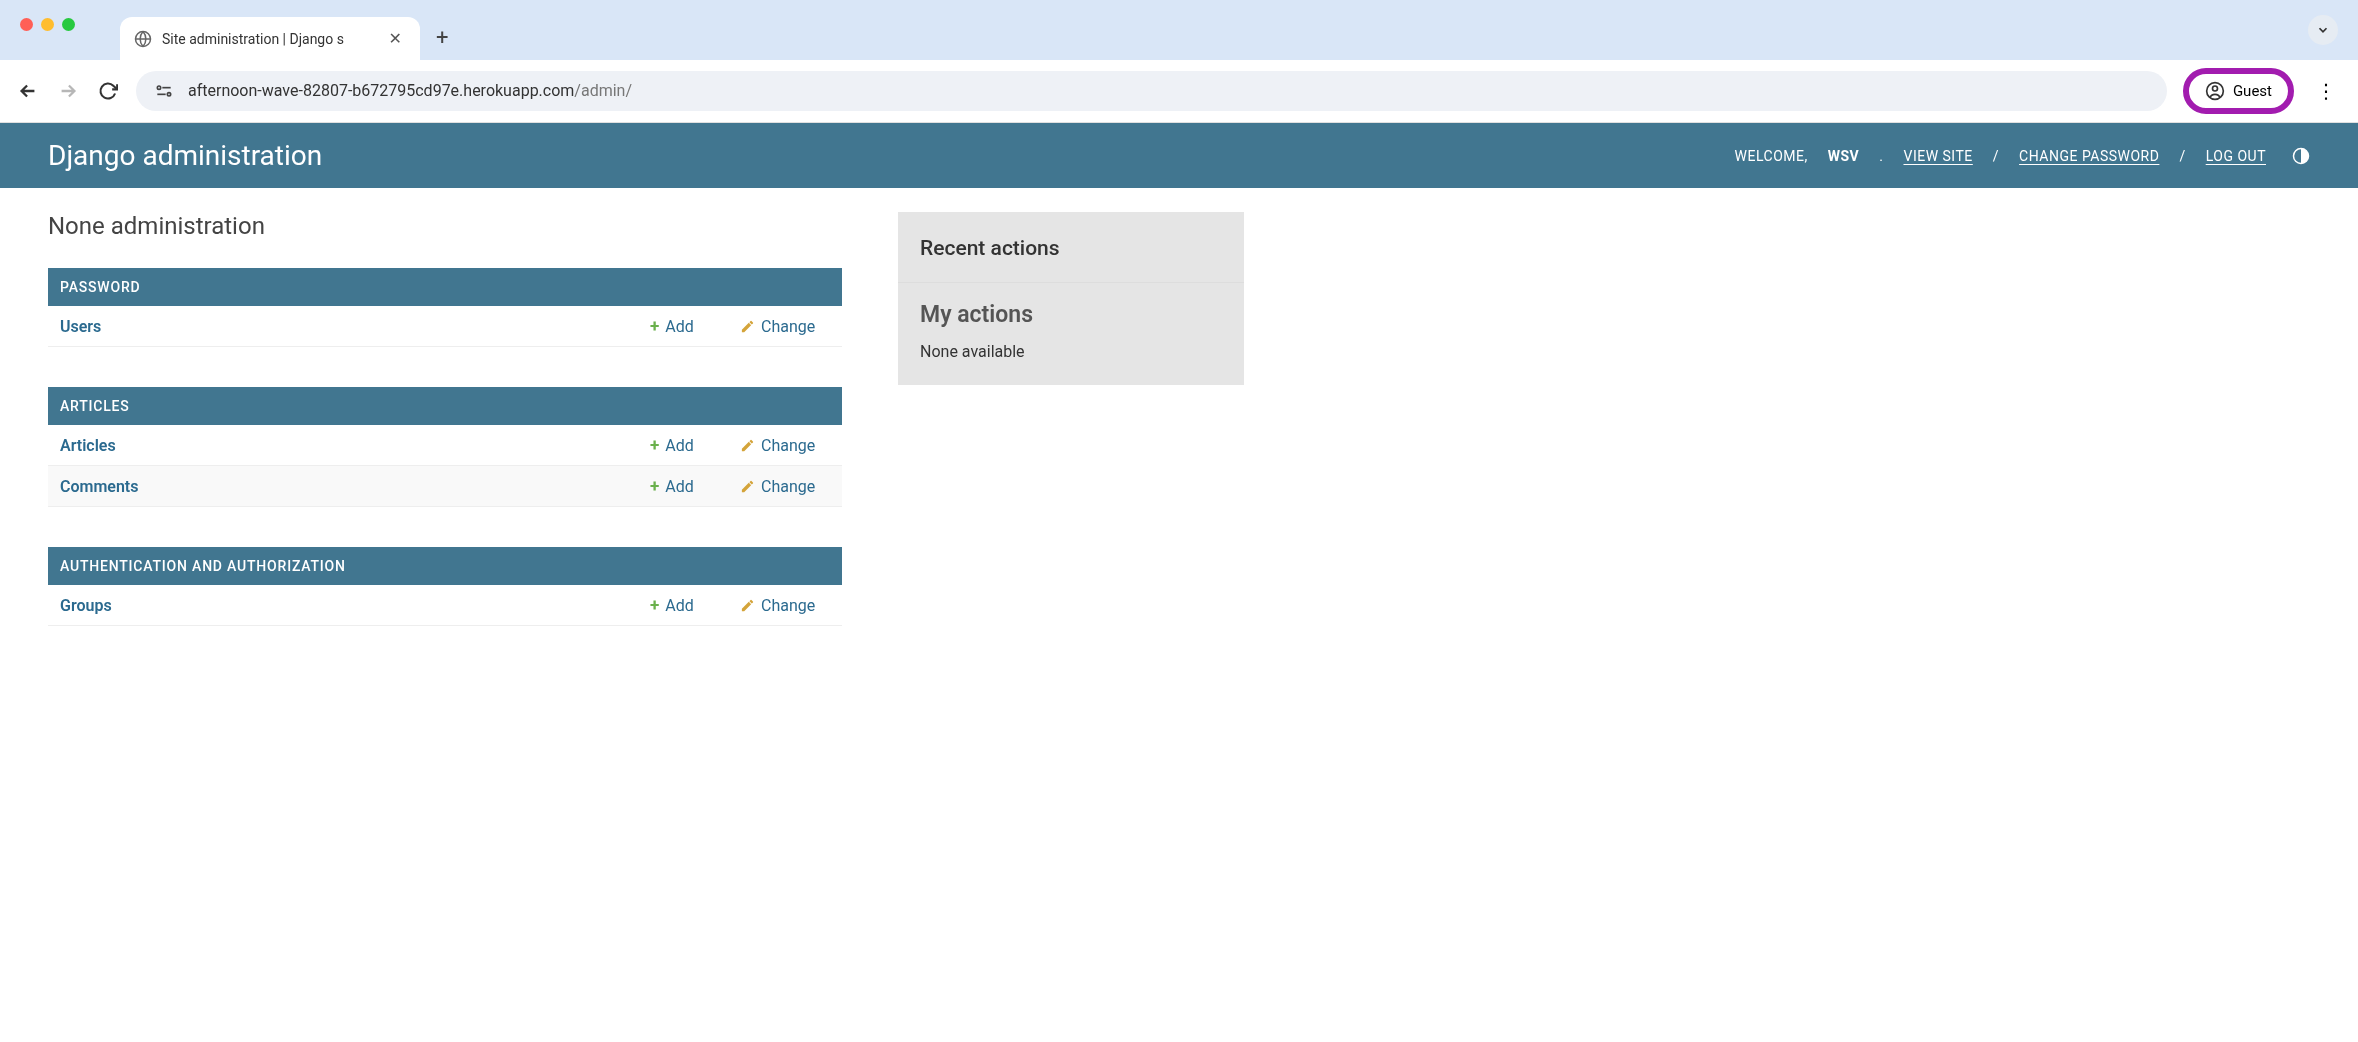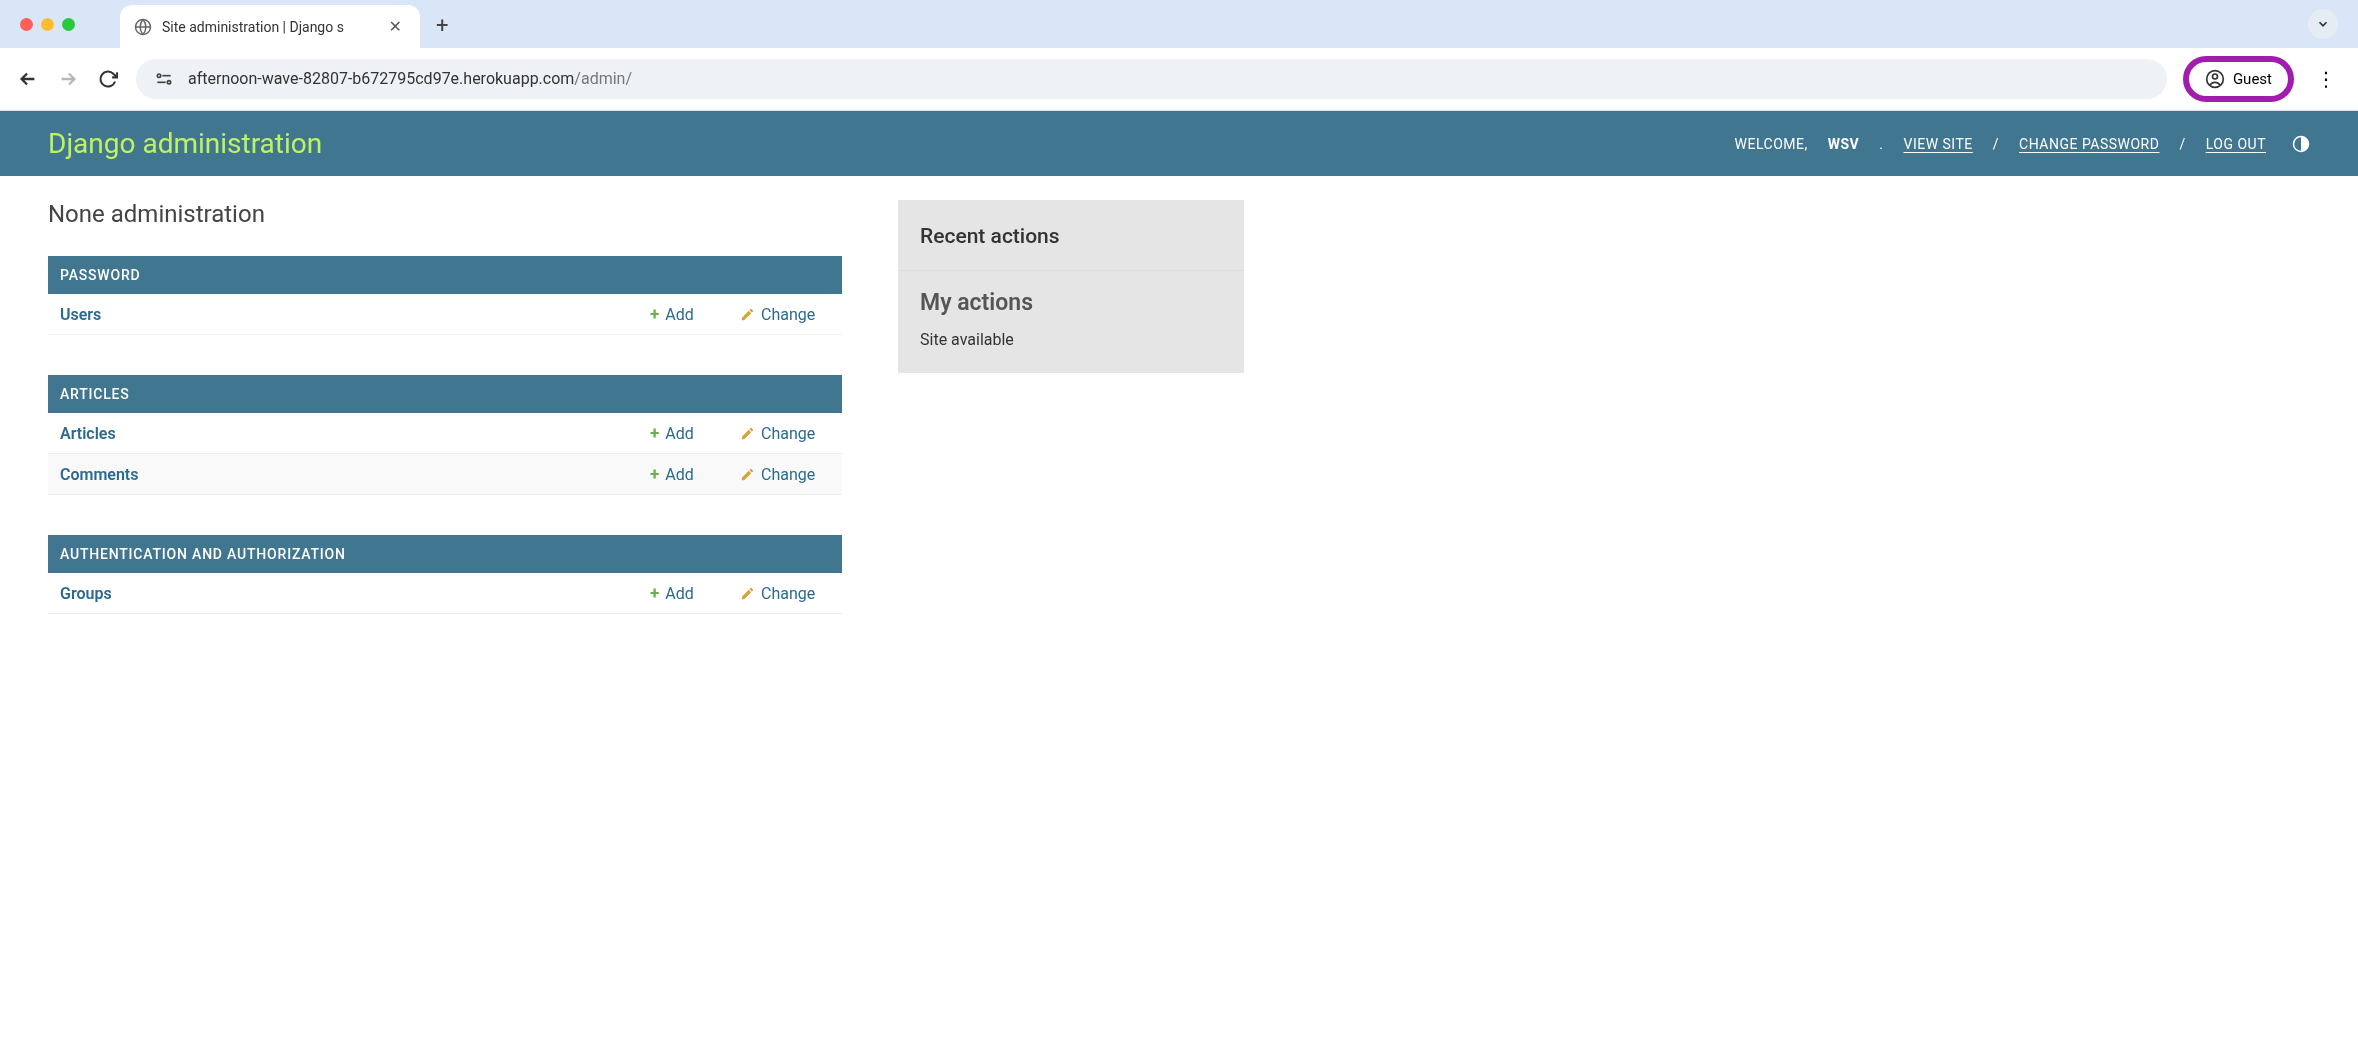--- a/index.html
+++ b/index.html
@@ -6,41 +6,41 @@
     body { font-family: -apple-system, BlinkMacSystemFont, "Segoe UI", Roboto, sans-serif; background: #fff; }
     
     
     .browser-chrome { background: #d9e6f7; }
     .traffic-lights { display: flex; gap: 8px; padding: 18px 20px; position: absolute; }
     .traffic-light { width: 13px; height: 13px; border-radius: 50%; }
     .tl-red { background: #ff5f56; }
     .tl-yellow { background: #ffbd2e; }
     .tl-green { background: #27c93f; }
     
-    .tab-bar { display: flex; align-items: flex-end; padding-left: 120px; height: 48px; padding-right: 20px;}
+    .tab-bar { display: flex; align-items: flex-end; padding-left: 120px; height: 60px; padding-right: 20px;}
     .tab { background: #fff; border-radius: 12px 12px 0 0; padding: 12px 14px; display: flex; align-items: center; gap: 10px; min-width: 300px; position: relative;}
     .tab-favicon { width: 18px; height: 18px; }
     .tab-title { font-size: 14px; color: #333; flex: 1; white-space: nowrap; overflow: hidden; }
     .tab-close { font-size: 16px; color: #555; cursor: pointer; padding: 0 4px;}
     .new-tab { font-size: 22px; color: #444; padding: 10px 16px; cursor: pointer;}
     .chrome-dropdown { margin-left: auto; background: #e6ecf3; width: 30px; height: 30px; border-radius: 50%; display:flex; align-items:center; justify-content:center; cursor:pointer; align-self:center;}
     
     .toolbar { background: #fff; display: flex; align-items: center; padding: 8px 16px; gap: 16px; border-bottom: 1px solid #e0e0e0; }
     .nav-btn { width: 24px; height: 24px; display:flex; align-items:center; justify-content:center; cursor: pointer;}
     .nav-btn.disabled { opacity: 0.35; cursor: default; }
     .address-bar { flex: 1; background: #eef1f6; border-radius: 24px; padding: 10px 18px; display: flex; gap: 14px; font-size: 16px;}
     .site-ctl { width: 20px; height: 20px;}
     .url-text { color: #333; }
     .url-path { color: #777; }
     .guest-chip { border: 6px solid #a21caf; border-radius: 24px; padding: 7px 16px; display: flex; align-items: center; gap: 8px; font-size: 15px; cursor:pointer;}
     .kebab { font-size: 20px; cursor:pointer; padding: 0 6px;}
     
     
     .dj-header { background: #417690; color: #fff; display: flex; align-items: center; justify-content: space-between; padding: 16px 48px; }
-    .dj-brand { color: #bef264; font-size: 28px; font-weight: 400; }
+    .dj-brand { color: #ffffff; font-size: 28px; font-weight: 400; }
     .dj-userbar { font-size: 14px; letter-spacing: 0.5px; text-transform: uppercase; display:flex; align-items:center; gap:20px;}
     .dj-userbar a { color: #fff; text-decoration: underline; text-underline-offset: 3px; cursor:pointer;}
     .dj-userbar .username { font-weight: bold; }
     .theme-toggle { width: 18px; height: 18px; margin-left:6px;}
     
     
     .dj-content { padding: 24px 48px; display: flex; gap: 56px; align-items: flex-start;}
     .dj-main { flex: 0 0 794px; }
     .page-title { font-size: 24px; font-weight: 400; color: #444; margin-bottom: 28px; }
     
@@ -223,15 +223,15 @@
           <span>Change</span>
         </a>
       </div>
     </div>
   </div>
 
   <div class="sidebar">
     <h2>Recent actions</h2>
     <hr class="sidebar-divider">
     <h3>My actions</h3>
-    <p>Site available</p>
+    <p>None available</p>
   </div>
 </div>
 
 </body></html>

